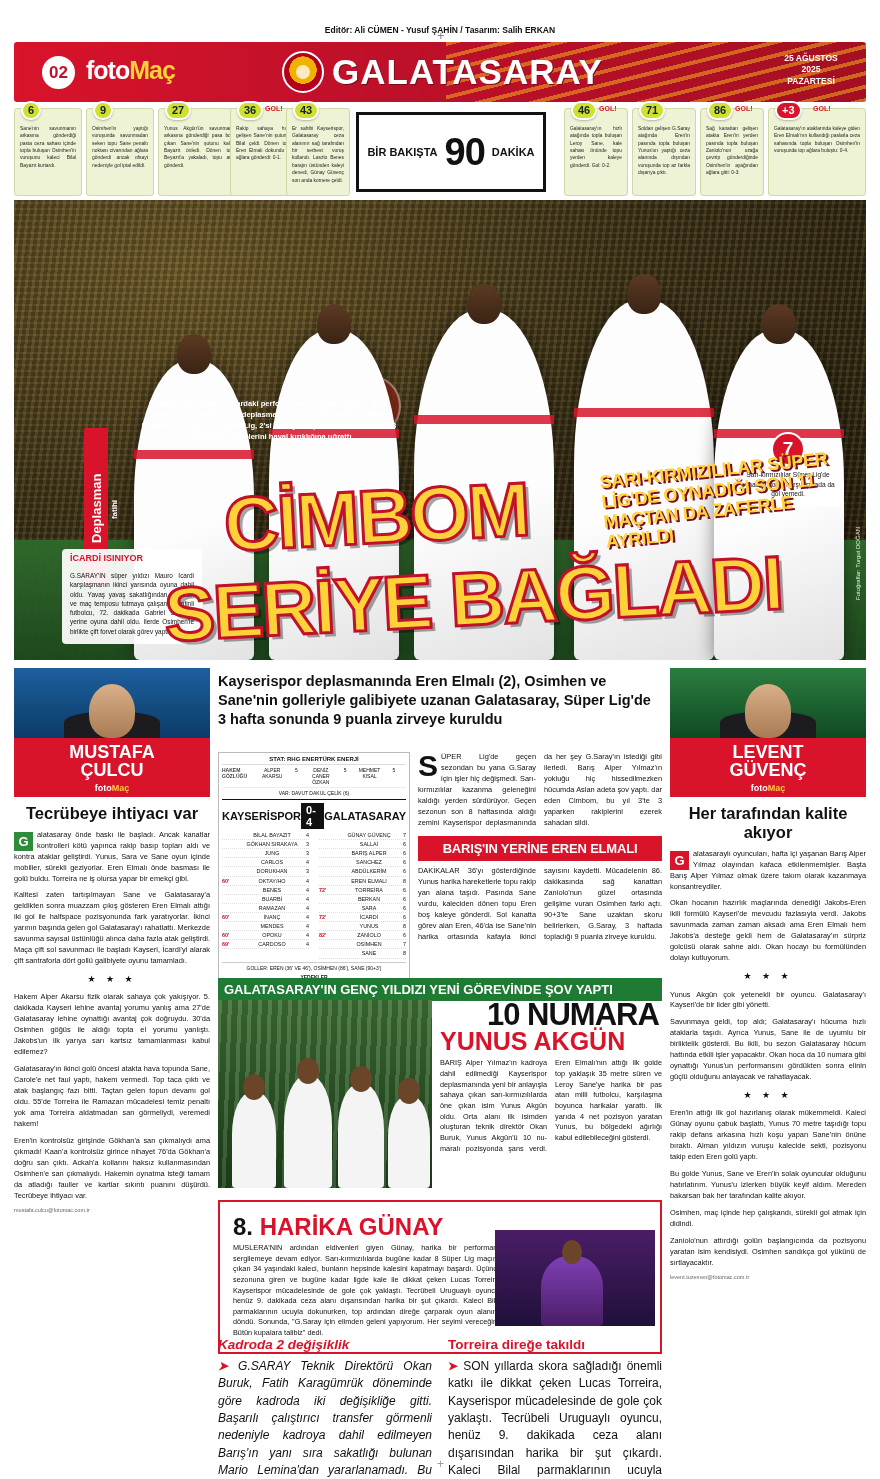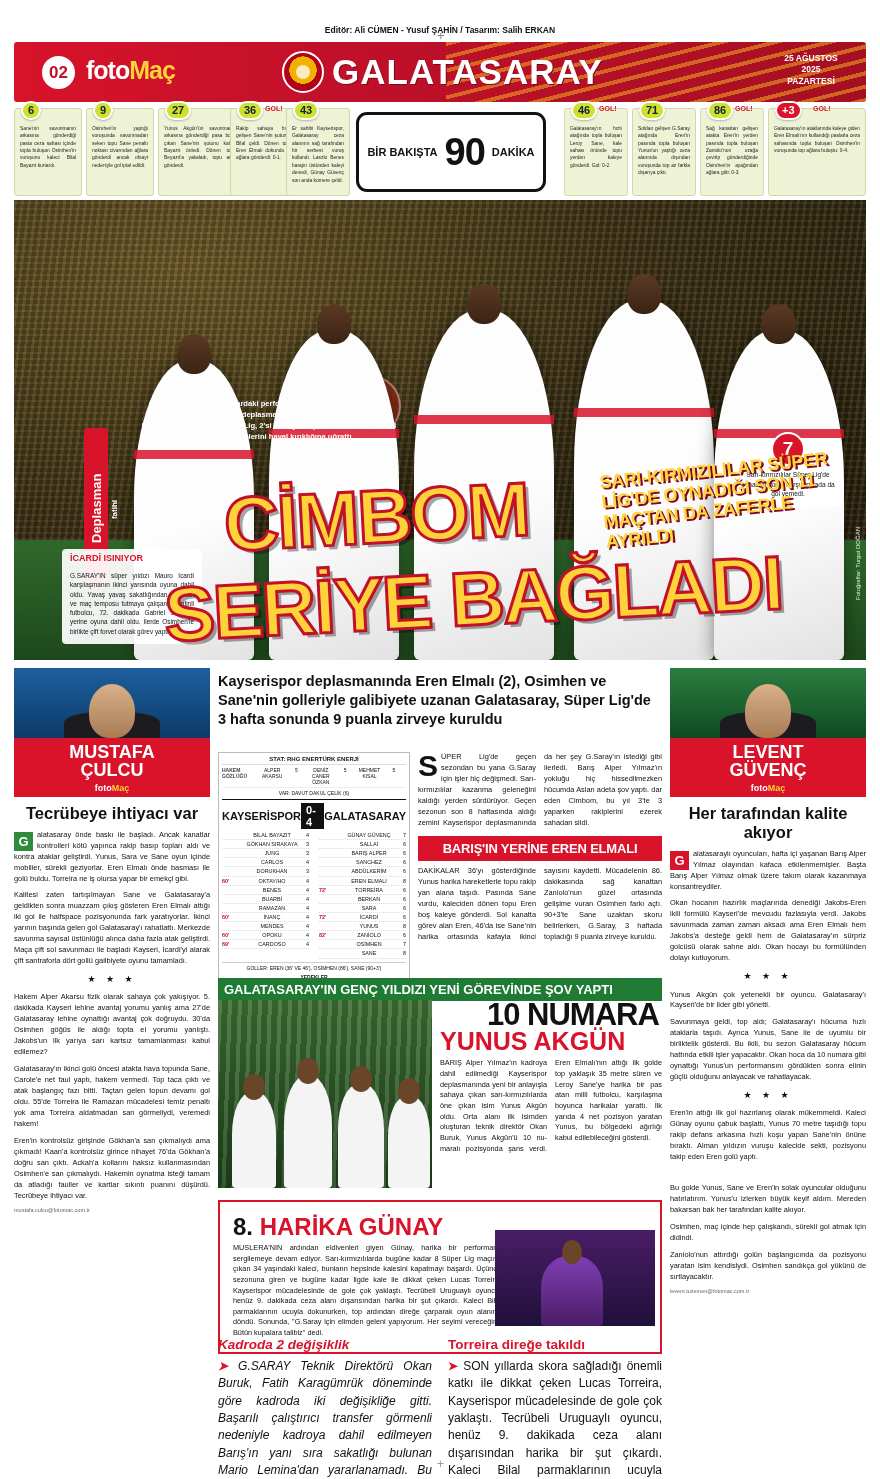--- a/index.html
+++ b/index.html
@@ -75,21 +75,21 @@
     color:#123; font-size:11px; font-weight:bold; display:flex; align-items:center; justify-content:center;
     box-shadow:0 1px 2px rgba(0,0,0,.25);
   }
   .mbox .goal {
     position:absolute; top:-5px; left:34px; font-size:7px; font-weight:bold; color:#d8132a;
   }
   .mbox.plus .bub { background:#d8132a; color:#fff; }
 
   .glance {
     position:absolute; top:112px; left:356px; width:190px; height:80px;
-    border:3px solid #111; border-radius:11px; background:#fff;
+    border:3px solid #111; border-radius:0; background:#fff;
     display:flex; align-items:center; justify-content:center; gap:7px;
   }
   .glance .g1 { font-size:11px; font-weight:bold; }
   .glance .g90 { font-size:38px; font-weight:bold; letter-spacing:-1px; }
   .glance .g2 { font-size:11px; font-weight:bold; }
 
   
   .hero {
     position:absolute; top:200px; left:14px; width:852px; height:460px; overflow:hidden;
     background:
@@ -468,21 +468,21 @@
     <div class="col-title">Her tarafından kalite akıyor</div>
     <div class="col-body">
       <span class="dropcap r">G</span>
       <span>alatasaraylı oyuncuları, hafta içi yaşanan Barış Alper Yılmaz olayından kafaca etkilenmemişler. Başta Barış Alper Yılmaz olmak üzere takım olarak kazanmaya konsantreydiler.</span>
       <p style="margin:6px 0 0">Okan hocanın hazırlık maçlarında denediği Jakobs-Eren ikili formülü Kayseri'de mevcudu fazlasıyla verdi. Jakobs savunmada zaman zaman aksadı ama Eren Elmalı hem Jakobs'a desteğe geldi hem de Galatasaray'ın sürpriz golcüsü olarak sahne aldı. Okan hocayı bu formülünden dolayı kutluyorum.</p>
       <div class="stars">★ ★ ★</div>
       <p style="margin:0">Yunus Akgün çok yetenekli bir oyuncu. Galatasaray'ı Kayseri'de bir lider gibi yönetti.</p>
       <p style="margin:6px 0 0">Savunmaya geldi, top aldı; Galatasaray'ı hücuma hızlı ataklarla taşıdı. Ayrıca Yunus, Sane ile de uyumlu bir birliktelik gösterdi. Bu ikili, bu sezon Galatasaray hücum hattında etkili işler yapacaktır. Okan hoca da 10 numara gibi oynattığı Yunus'un performansını gördükten sonra elinin güçlü olduğunu anlayacak ve rahatlayacak.</p>
       <div class="stars">★ ★ ★</div>
       <p style="margin:0">Eren'in attığı ilk gol hazırlanış olarak mükemmeldi. Kaleci Günay oyunu çabuk başlattı, Yunus 70 metre taşıdığı topu rakip defans arkasına hızlı koşu yapan Sane'nin önüne bıraktı. Alman yıldızın vuruşu kalecide sekti, pozisyonu takip eden Eren golü yaptı.</p>
-      <p style="margin:20px 0 0">Bu golde Yunus, Sane ve Eren'in solak oyuncular olduğunu hatırlatırım. Yunus'u izlerken büyük keyif aldım. Mereden bakarsan bak her tarafından kalite akıyor.</p>
+      <p style="margin:6px 0 0">Bu golde Yunus, Sane ve Eren'in solak oyuncular olduğunu hatırlatırım. Yunus'u izlerken büyük keyif aldım. Mereden bakarsan bak her tarafından kalite akıyor.</p>
       <p style="margin:6px 0 0">Osimhen, maç içinde hep çalışkandı, sürekli gol atmak için didindi.</p>
       <p style="margin:6px 0 0">Zaniolo'nun attırdığı golün başlangıcında da pozisyonu yaratan isim kendisiydi. Osimhen sandıkça gol yükünü de sırtlayacaktır.</p>
       <div class="col-credit">levent.tuzemen@fotomac.com.tr</div>
     </div>
   </div>
 
   <div class="statbox">
     <div class="stat-top">STAT: RHG ENERTÜRK ENERJİ</div>
     <div class="ref-row">
       <div class="lab">HAKEM GÖZLÜĞÜ</div>

